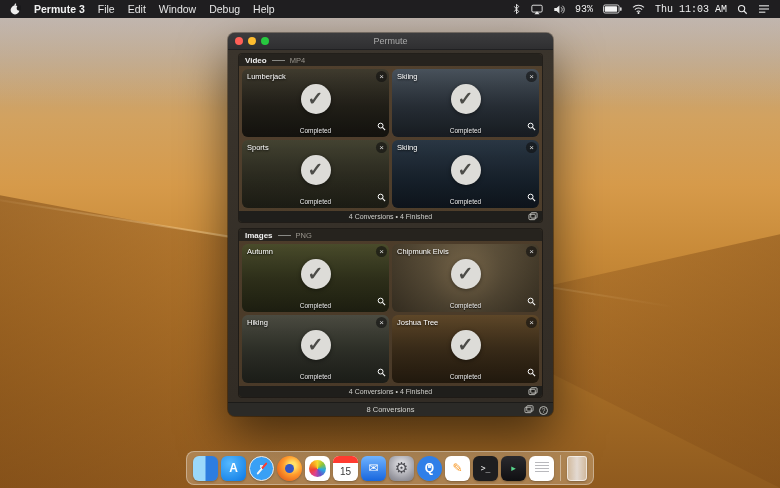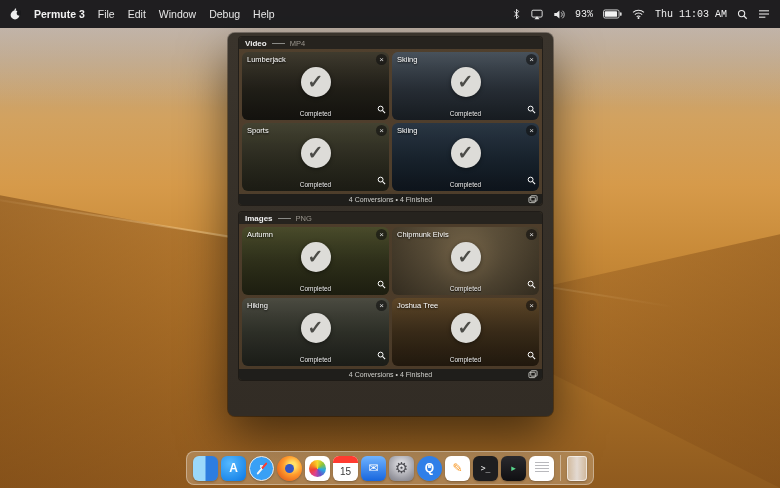--- a/index.html
+++ b/index.html
@@ -20,21 +20,21 @@
     background:linear-gradient(115deg, rgba(105,58,14,0.55), rgba(150,90,30,0.28) 45%, rgba(150,90,30,0) 62%);
     clip-path:polygon(0 40%, 40% 52%, 64% 100%, 0 100%); }
   .dune-right { position:absolute; inset:0;
     background:linear-gradient(250deg, rgba(115,66,18,0.5), rgba(180,110,40,0.18) 60%);
     clip-path:polygon(100% 48%, 55% 64%, 100% 100%); }
   .dune-ridge { position:absolute; left:-5%; top:54%; width:115%; height:2px;
     background:linear-gradient(90deg, rgba(255,222,165,0) 0%, rgba(255,222,165,0.55) 35%, rgba(255,222,165,0) 80%);
     transform:rotate(9deg); }
 
   
-  .menubar { position:absolute; top:0; left:0; right:0; height:28px;
+  .menubar { position:absolute; top:0; left:0; right:0; height:18px;
     background:rgba(24,24,26,0.96); color:#f1f1f1;
     display:flex; justify-content:space-between; align-items:center;
     padding:0 10px; font-size:10.5px; z-index:50; }
   .mb-left { display:flex; align-items:center; gap:13px; }
   .mb-app { font-weight:bold; }
   .mb-item { opacity:.95; }
   .mb-right { display:flex; align-items:center; gap:10px; font-size:10px;font-family:Liberation Mono, monospace; }
   .mb-right svg { display:block; }
 
   
@@ -212,20 +212,28 @@
       <svg width="12" height="10" viewBox="0 0 13 11">
           <line x1="1" y1="2" x2="12" y2="2" stroke="#e8e8e8" stroke-width="1.2"></line>
           <line x1="1" y1="5.5" x2="12" y2="5.5" stroke="#e8e8e8" stroke-width="1.2"></line>
           <line x1="1" y1="9" x2="8" y2="9" stroke="#e8e8e8" stroke-width="1.2"></line>
         </svg>
     </span>
   </div>
 </div>
 
 <div class="window">
+  <div class="titlebar">
+    <div class="traffic">
+      <span class="dot dot-red"></span>
+      <span class="dot dot-yellow"></span>
+      <span class="dot dot-green"></span>
+    </div>
+    <span class="win-title">Permute</span>
+  </div>
 
   <div class="content">
 
     <div class="section">
       <div class="sec-header">
         <span class="sec-title">Video</span>
         <span class="sec-dash"></span>
         <span class="sec-format">MP4</span>
       </div>
       <div class="tiles">
@@ -361,20 +369,32 @@
           <svg width="10" height="9" viewBox="0 0 11 10">
               <rect x="1" y="2.5" width="7" height="6" rx="1" fill="none" stroke="#c9c9c5" stroke-width="1"></rect>
               <rect x="3" y="0.8" width="7" height="6" rx="1" fill="none" stroke="#c9c9c5" stroke-width="1"></rect>
             </svg>
         </span>
       </div>
     </div>
 
   </div>
 
+  <div class="statusbar">
+    <span>8 Conversions</span>
+    <span class="statusbar-right">
+      <span>
+        <svg width="10" height="9" viewBox="0 0 11 10">
+            <rect x="1" y="2.5" width="7" height="6" rx="1" fill="none" stroke="#c0c0bc" stroke-width="1"></rect>
+            <rect x="3" y="0.8" width="7" height="6" rx="1" fill="none" stroke="#c0c0bc" stroke-width="1"></rect>
+          </svg>
+      </span>
+      <span class="help-badge">?</span>
+    </span>
+  </div>
 </div>
 
 <div class="dock">
   <div class="dicon d-finder"></div>
   <div class="dicon d-appstore">
       <span>A</span>
     </div>
   <div class="dicon d-safari">
       <span class="needle"></span>
     </div>

